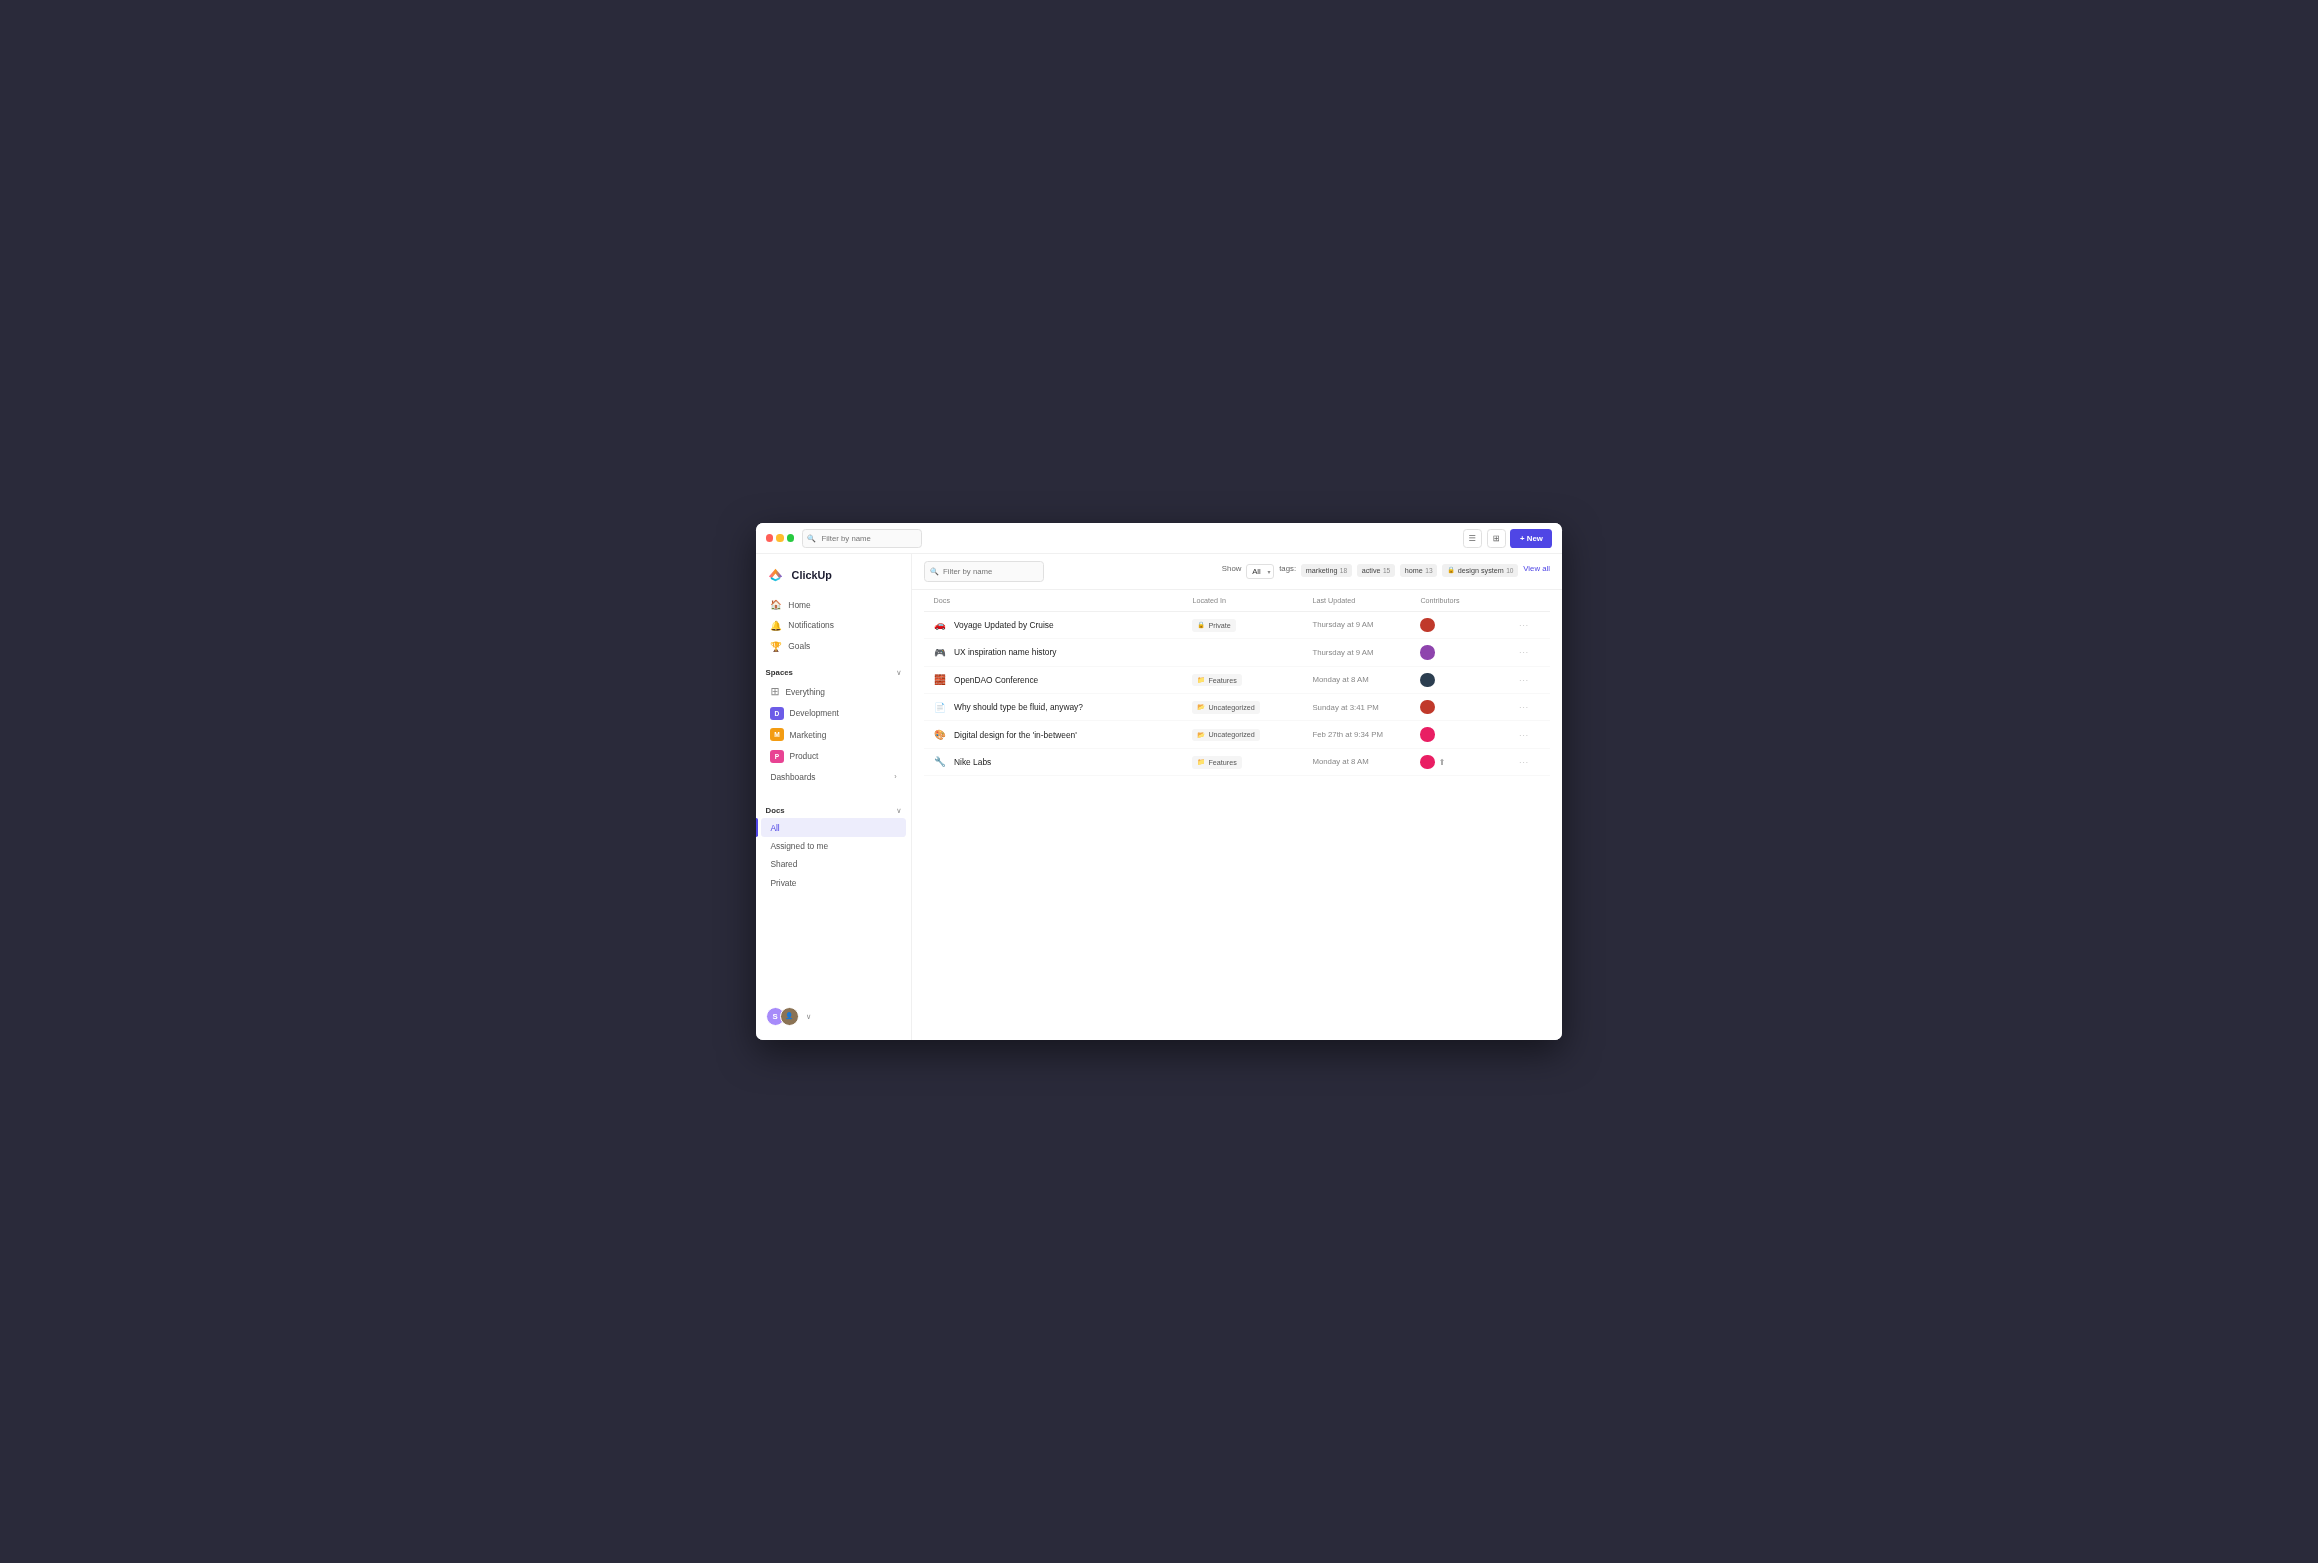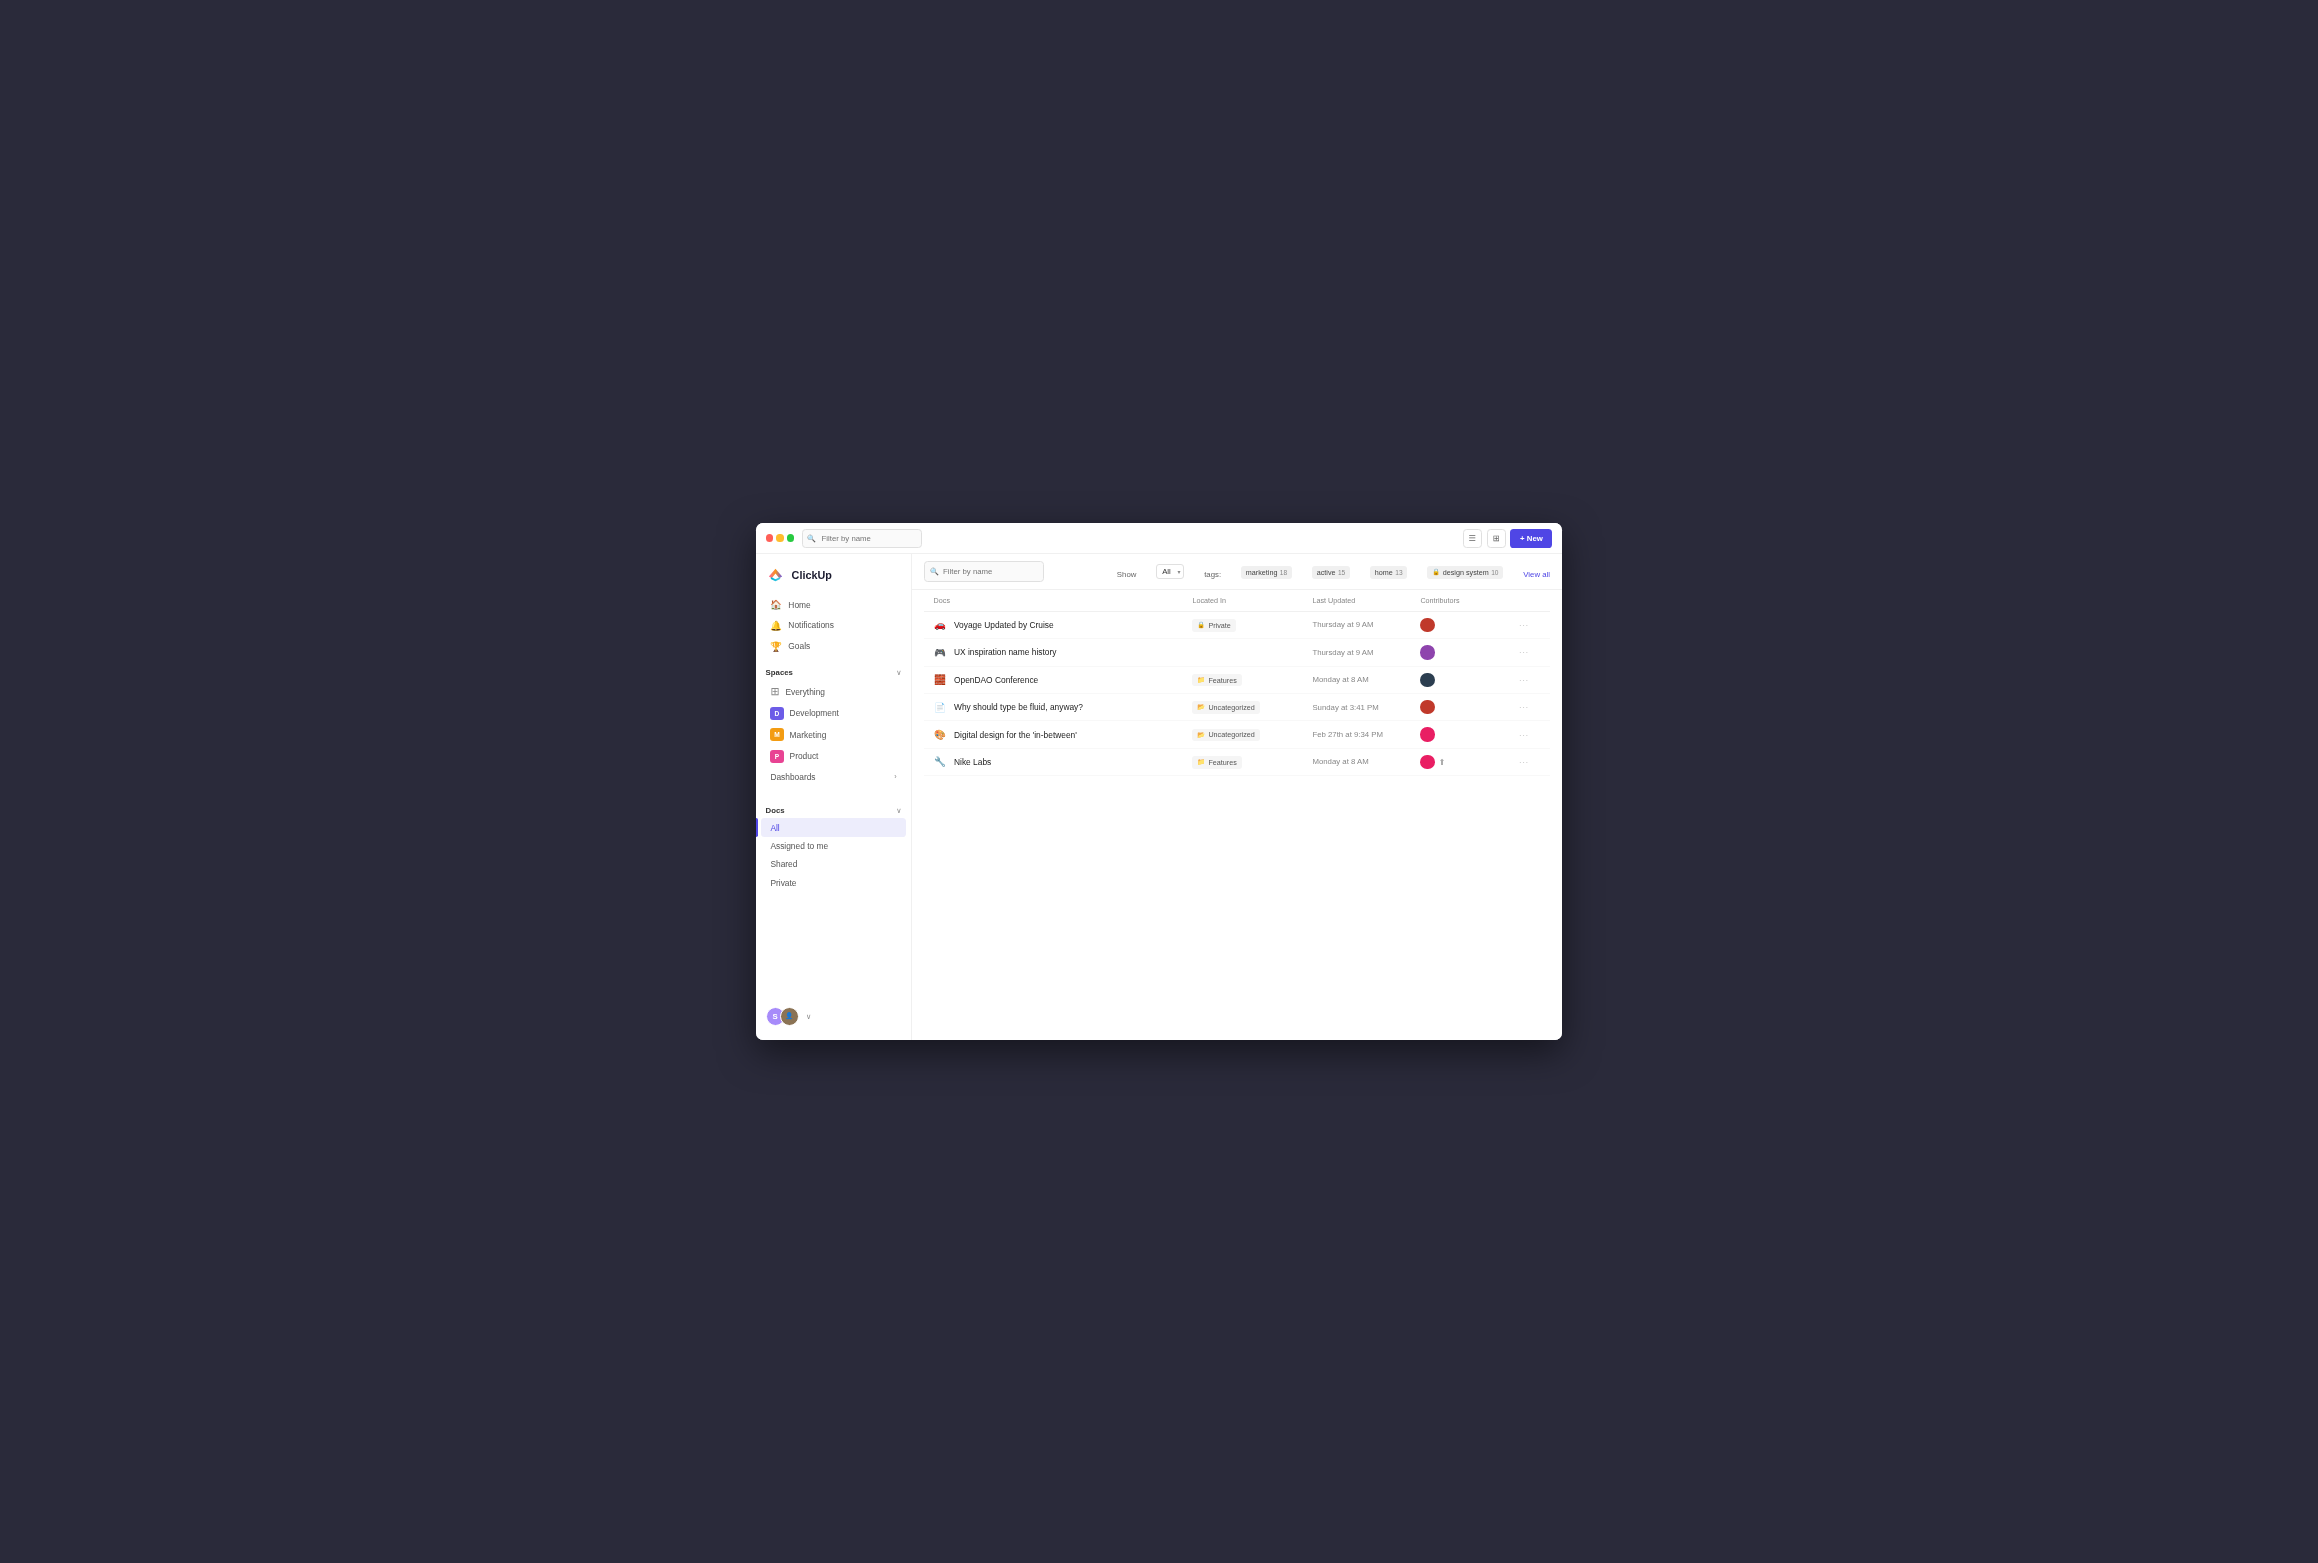--- a/index.html
+++ b/index.html
@@ -259,22 +259,22 @@
       height: 20.4px;
       border: 0.6px solid #e0e0e0;
       border-radius: 3.6px;
       padding: 0 7.2px 0 18px;
       font-size: 7.8px;
       color: #999;
       background: #fafafa;
     }
     .toolbar-right {
       display: flex;
-      align-items: flex-end;
-      gap: 20px;
+      align-items: flex-start;
+      gap: 5px;
       margin-left: auto;
     }
     .show-label { font-size: 7.8px; color: #666; }
     .show-select {
       border: 0.6px solid #e0e0e0;
       border-radius: 3px;
       padding: 1.8px 12px 1.8px 4.8px;
       font-size: 7.8px;
       color: #333;
       background: #fff;

